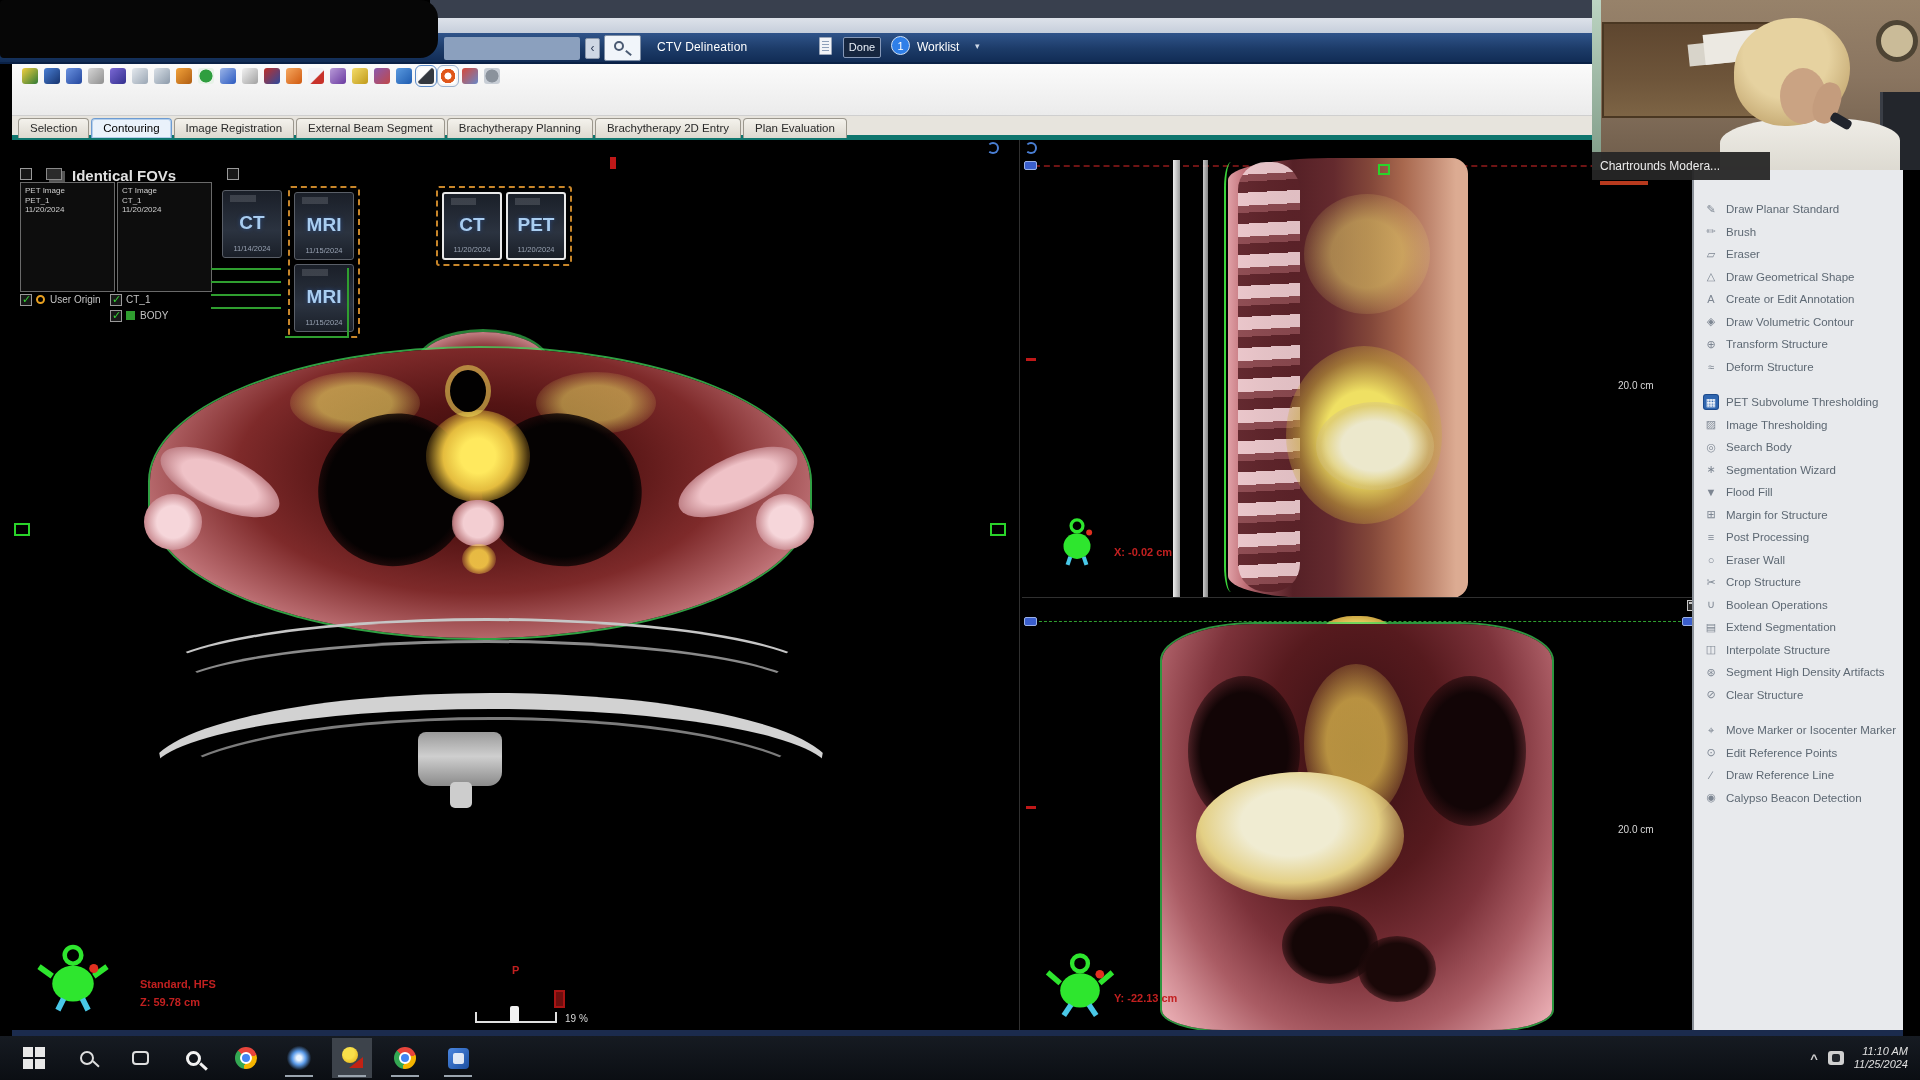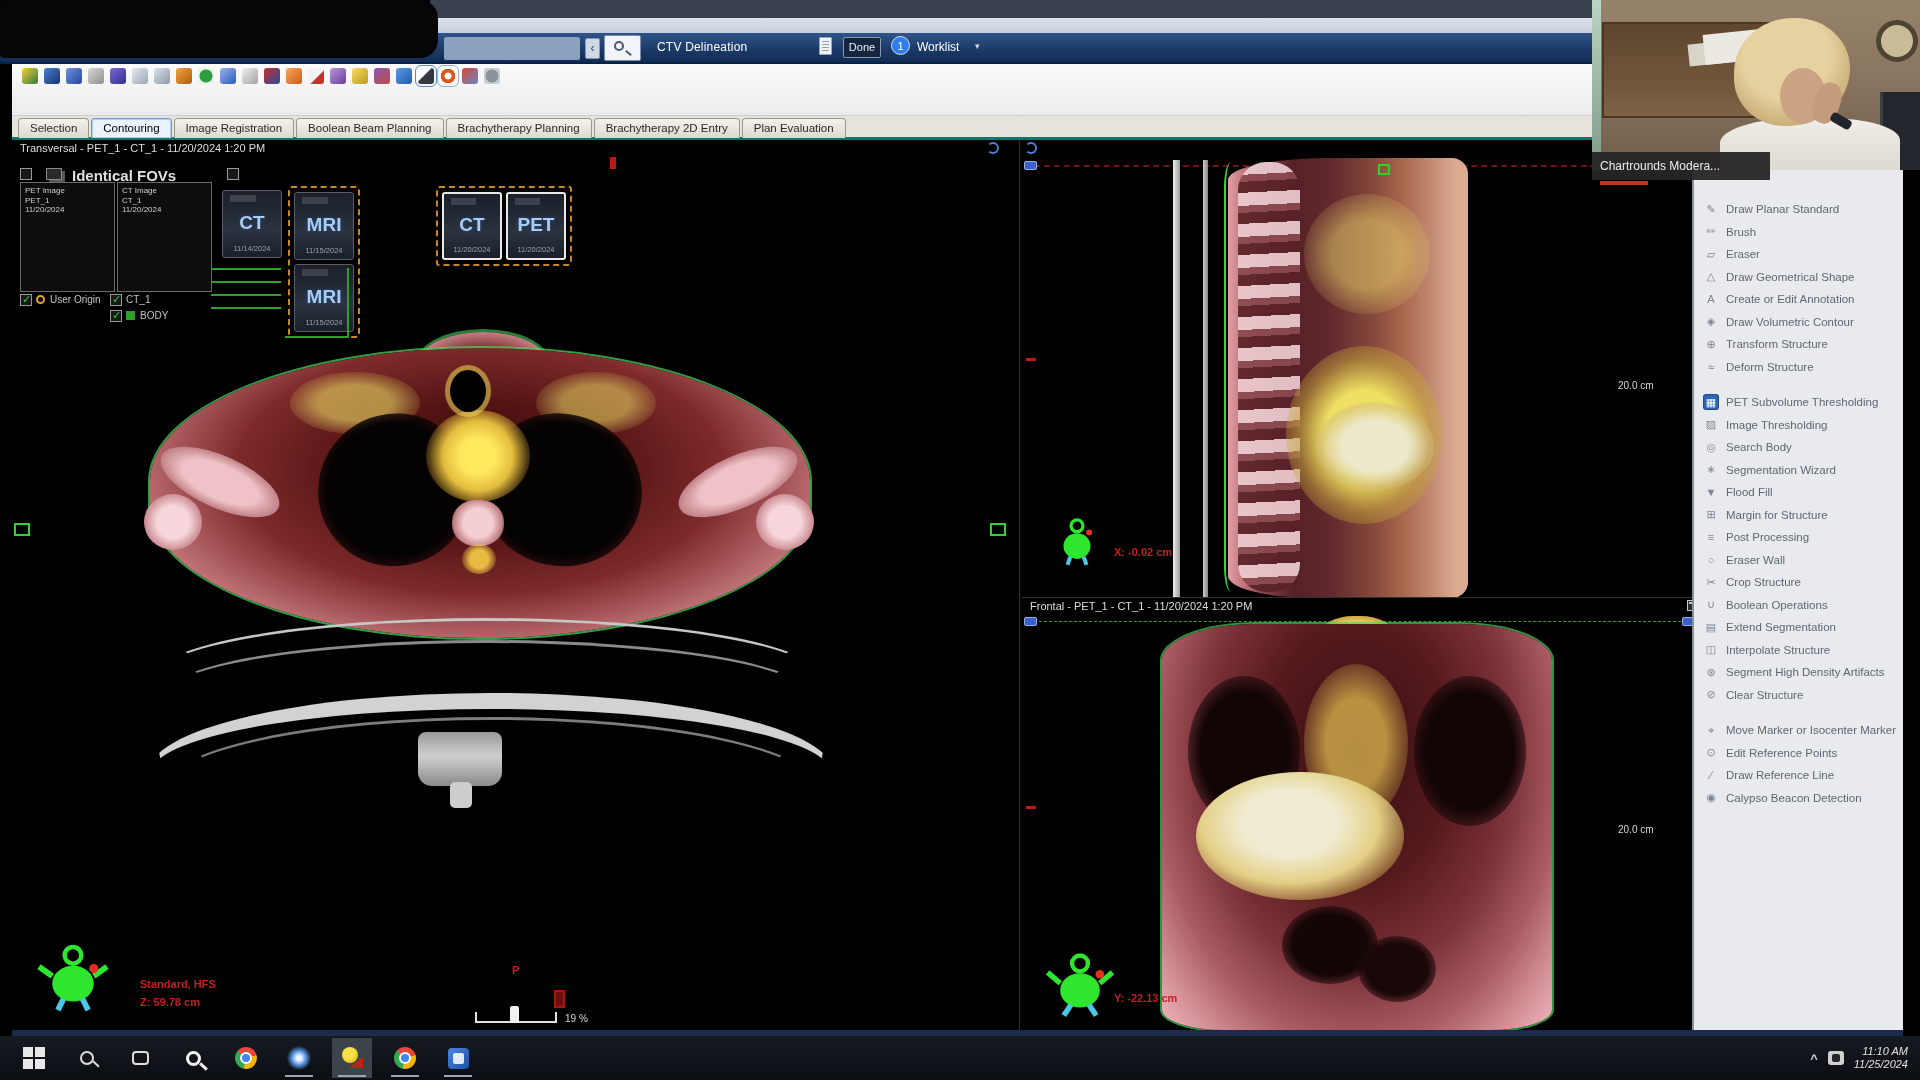--- a/index.html
+++ b/index.html
@@ -26,21 +26,21 @@
   .tb-caret{left:975px;top:41px;color:#cfd9e8;font-size:9px;}
 
   .chrome-top{left:12px;top:64px;width:1891px;height:52px;background:linear-gradient(#fbfbfb,#ebebeb);border-bottom:1px solid #cfcfcf;}
   .menubar{display:flex;padding:3px 0 0 14px;}
   .menubar span{font-size:12px;color:#222;padding:2px 10px;}
   .toolrow{display:flex;align-items:center;gap:6px;padding:4px 0 0 10px;}
   .tbi{width:16px;height:16px;border-radius:3px;flex:0 0 auto;}
   .tbi.boxed{outline:1px solid #9ab0cc;outline-offset:2px;background-color:#fff;}
   .tbi.sel{outline:1px solid #5a8ac8;}
 
-  .tabsbar{left:12px;top:116px;width:1891px;height:24px;background:#e7e4dd;border-bottom:3px solid #0f766e;}
+  .tabsbar{left:12px;top:116px;width:1891px;height:24px;background:#e7e4dd;border-bottom:5px solid #0f766e;}
   .tabs{display:flex;gap:2px;padding:2px 0 0 6px;}
   .tab{font-size:11.5px;color:#2a2a2a;background:linear-gradient(#f4f2ec,#ddd9d0);border:1px solid #9b978d;border-bottom:none;border-radius:4px 4px 0 0;padding:3px 11px 4px;}
   .tab.selected{background:#eaf2fb;border-color:#6d9bd1;box-shadow:inset 0 0 0 1px #b4cfec;color:#000;}
 
   
   .workspace{left:12px;top:140px;width:1891px;height:890px;background:#000;}
   .vph{position:absolute;left:0;top:0;right:0;height:16px;background:#000;color:#dedede;font-size:11px;line-height:16px;white-space:nowrap;}
   .vph .t{padding-left:8px;}
   .vp{position:absolute;overflow:hidden;}
   .vp-trans{left:0;top:0;width:1008px;height:890px;border-right:1px solid #303030;}
@@ -216,31 +216,30 @@
         <div class="tbi" style="background: linear-gradient(135deg, rgb(216, 72, 56), rgb(104, 136, 200));"></div>
         <div class="tbi" style="background: radial-gradient(circle, rgb(138, 146, 156) 0px, rgb(138, 146, 156) 55%, rgb(200, 206, 214) 60%);"></div>
     </div>
   </div>
 
   <div class="abs tabsbar">
     <div class="tabs">
       <div class="tab">Selection</div>
         <div class="tab selected">Contouring</div>
         <div class="tab">Image Registration</div>
-        <div class="tab">Boolean Beam Planning</div>
+        <div class="tab">External Beam Segment</div>
         <div class="tab">Brachytherapy Planning</div>
         <div class="tab">Brachytherapy 2D Entry</div>
         <div class="tab">Plan Evaluation</div>
     </div>
   </div>
 
   <div class="abs workspace">
 
     <div class="vp vp-trans">
-      <div class="vph"><span class="t">Transversal - PET_1 - CT_1 - 11/20/2024 1:20 PM</span></div>
       <div class="sync-ico" style="left:975px;"></div>
       <div class="redbar" style="left:598px;top:17px;width:6px;height:12px;"></div>
 
       <div class="chk" style="left:8px;top:28px;"></div>
       <div class="abs fov-ico"></div>
       <div class="abs fov-label">Identical FOVs</div>
       <div class="chk" style="left:215px;top:28px;"></div>
 
       <div>
 
@@ -372,21 +371,20 @@
         <ellipse cx="20" cy="21" rx="10" ry="9.5" fill="#2ee62e"></ellipse>
         <line x1="15" y1="29" x2="13" y2="35" stroke="#49c8e8" stroke-width="3"></line>
         <line x1="25" y1="29" x2="27" y2="35" stroke="#49c8e8" stroke-width="3"></line>
         <circle cx="29" cy="11" r="2.2" fill="#e03020"></circle>
       </svg>
       <div class="redtxt" style="left:92px;top:406px;">X: -0.02 cm</div>
       <div class="whtxt" style="left:596px;top:240px;">20.0 cm</div>
     </div>
 
     <div class="vp vp-fro">
-      <div class="vph"><span class="t">Frontal - PET_1 - CT_1 - 11/20/2024 1:20 PM</span></div>
       <div class="maxi"></div>
       <div class="dashline-green" style="left:2px;top:23px;width:672px;"></div>
       <div class="bluehandle" style="left:2px;top:19px;"></div>
       <div class="bluehandle" style="left:660px;top:19px;"></div>
       <div class="abs fro-img">
         <div class="fro-neck"></div>
         <div class="fro-body"></div>
         <div class="fro-lungL"></div>
         <div class="fro-lungR"></div>
         <div class="fro-medi"></div>

